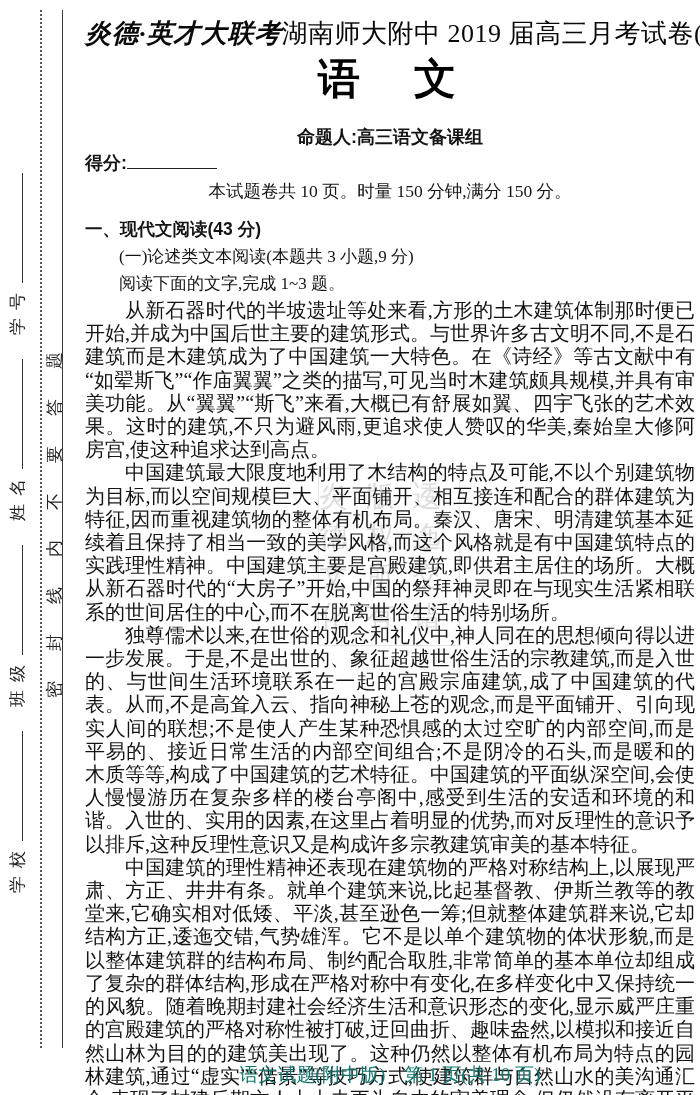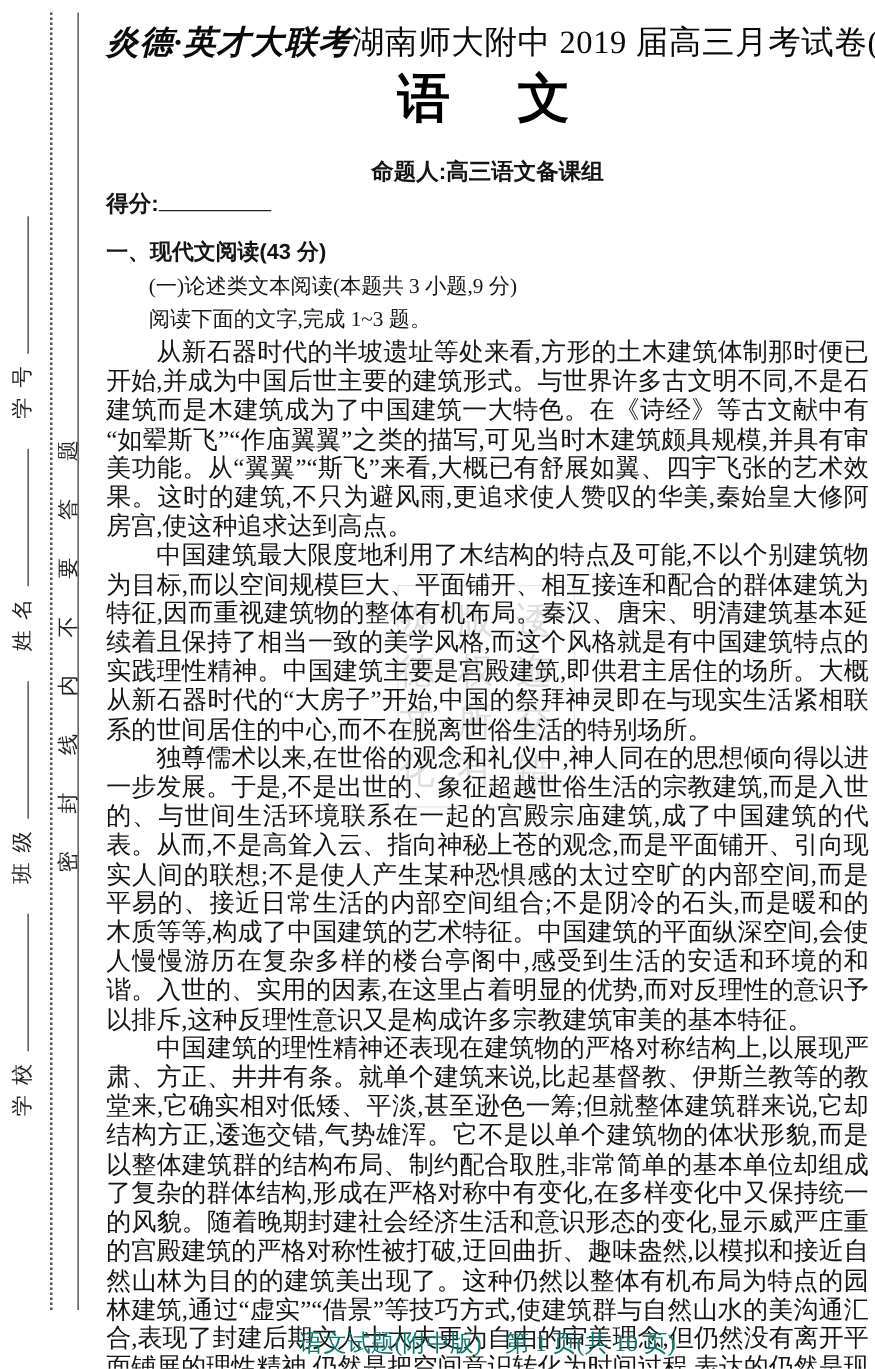--- a/index.html
+++ b/index.html
@@ -128,20 +128,21 @@
     </div>
 
     <div class="subject-title">语　文</div>
 
     <div class="setter-line">命题人:高三语文备课组</div>
 
     <div class="score-row">
       <span>得分:</span><span class="score-line"></span>
     </div>
 
+    <div class="info-line">本试题卷共 10 页。时量 150 分钟,满分 150 分。</div>
 
     <div class="sec-heading">一、现代文阅读(43 分)</div>
     <div class="sub-heading">(一)论述类文本阅读(本题共 3 小题,9 分)</div>
     <div class="instruction">阅读下面的文字,完成 1~3 题。</div>
 
     <div class="passage">
       <p>从新石器时代的半坡遗址等处来看,方形的土木建筑体制那时便已开始,并成为中国后世主要的建筑形式。与世界许多古文明不同,不是石建筑而是木建筑成为了中国建筑一大特色。在《诗经》等古文献中有“如翚斯飞”“作庙翼翼”之类的描写,可见当时木建筑颇具规模,并具有审美功能。从“翼翼”“斯飞”来看,大概已有舒展如翼、四宇飞张的艺术效果。这时的建筑,不只为避风雨,更追求使人赞叹的华美,秦始皇大修阿房宫,使这种追求达到高点。</p>
       <p>中国建筑最大限度地利用了木结构的特点及可能,不以个别建筑物为目标,而以空间规模巨大、平面铺开、相互接连和配合的群体建筑为特征,因而重视建筑物的整体有机布局。秦汉、唐宋、明清建筑基本延续着且保持了相当一致的美学风格,而这个风格就是有中国建筑特点的实践理性精神。中国建筑主要是宫殿建筑,即供君主居住的场所。大概从新石器时代的“大房子”开始,中国的祭拜神灵即在与现实生活紧相联系的世间居住的中心,而不在脱离世俗生活的特别场所。</p>
       <p>独尊儒术以来,在世俗的观念和礼仪中,神人同在的思想倾向得以进一步发展。于是,不是出世的、象征超越世俗生活的宗教建筑,而是入世的、与世间生活环境联系在一起的宫殿宗庙建筑,成了中国建筑的代表。从而,不是高耸入云、指向神秘上苍的观念,而是平面铺开、引向现实人间的联想;不是使人产生某种恐惧感的太过空旷的内部空间,而是平易的、接近日常生活的内部空间组合;不是阴冷的石头,而是暖和的木质等等,构成了中国建筑的艺术特征。中国建筑的平面纵深空间,会使人慢慢游历在复杂多样的楼台亭阁中,感受到生活的安适和环境的和谐。入世的、实用的因素,在这里占着明显的优势,而对反理性的意识予以排斥,这种反理性意识又是构成许多宗教建筑审美的基本特征。</p>
       <p>中国建筑的理性精神还表现在建筑物的严格对称结构上,以展现严肃、方正、井井有条。就单个建筑来说,比起基督教、伊斯兰教等的教堂来,它确实相对低矮、平淡,甚至逊色一筹;但就整体建筑群来说,它却结构方正,逶迤交错,气势雄浑。它不是以单个建筑物的体状形貌,而是以整体建筑群的结构布局、制约配合取胜,非常简单的基本单位却组成了复杂的群体结构,形成在严格对称中有变化,在多样变化中又保持统一的风貌。随着晚期封建社会经济生活和意识形态的变化,显示威严庄重的宫殿建筑的严格对称性被打破,迂回曲折、趣味盎然,以模拟和接近自然山林为目的的建筑美出现了。这种仍然以整体有机布局为特点的园林建筑,通过“虚实”“借景”等技巧方式,使建筑群与自然山水的美沟通汇合,表现了封建后期文人士大夫更为自由的审美理念,但仍然没有离开平面铺展的理性精神,仍然是把空间意识转化为时间过程,表达的仍然是现实世间的生活意绪,而不是超越现实的宗教神秘。</p>

